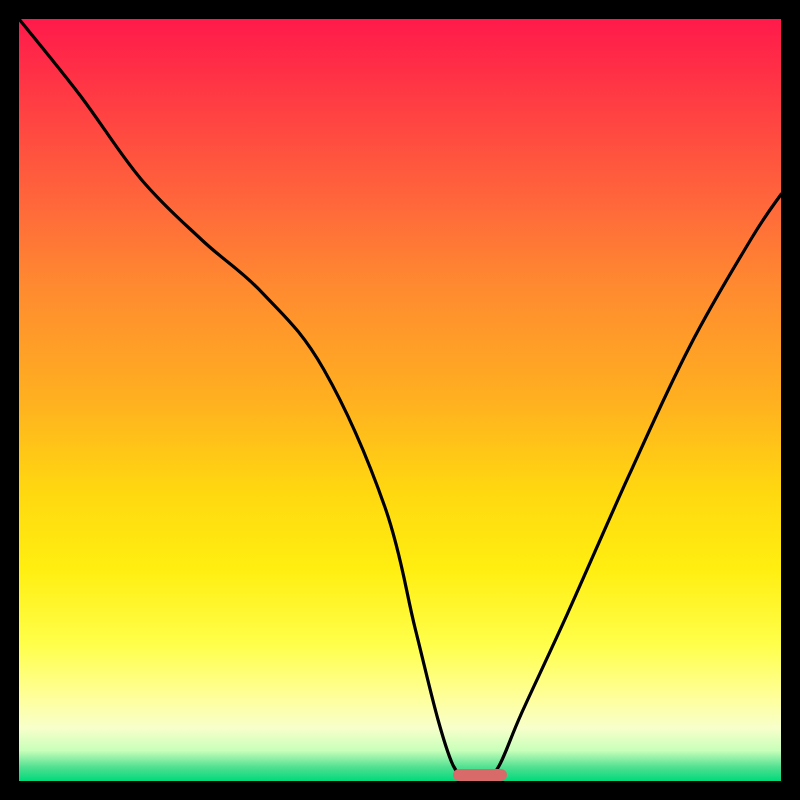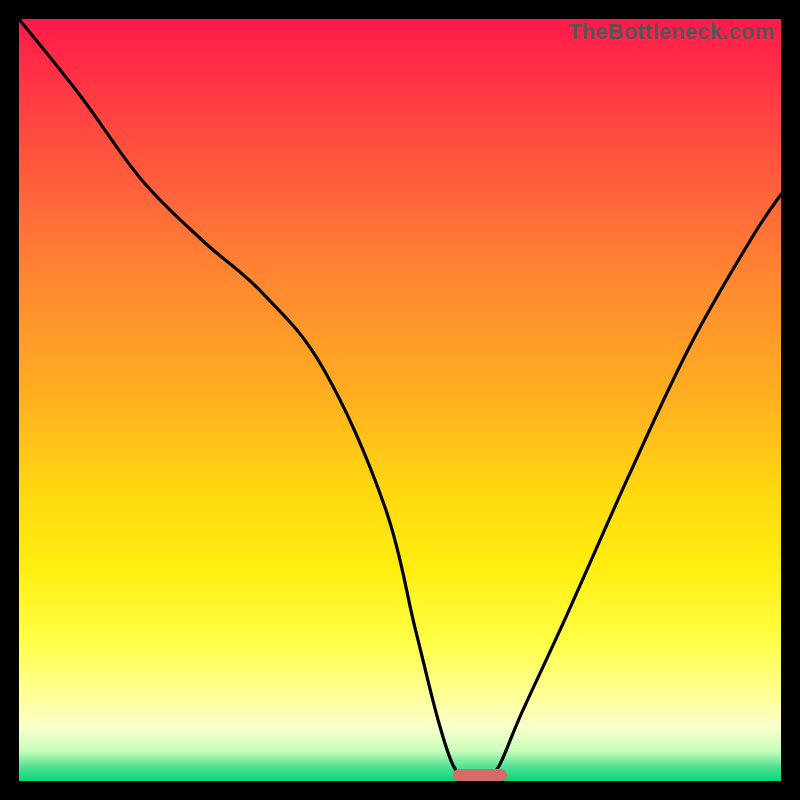--- a/index.html
+++ b/index.html
@@ -56,20 +56,19 @@
     height: 12px;
     border-radius: 6px;
     background: #d86a6a;
   }
 </style>
 </head>
 <body>
 
 <div class="frame">
 
-  <div class="watermark">TheBottleneck.com</div>
 
   <svg class="curve" viewBox="0 0 762 762" preserveAspectRatio="none">
     <path id="curve-path" fill="none" stroke="#000" stroke-width="3.2" stroke-linecap="round" stroke-linejoin="round" d="M 0.0 0.0 C 11.0 13.7, 39.0 47.4, 61.0 76.2 C 82.9 105.0, 100.0 134.0, 121.9 160.0 C 143.9 186.1, 160.9 200.4, 182.9 221.0 C 204.8 241.6, 221.9 251.0, 243.8 274.3 C 265.8 297.6, 282.9 312.1, 304.8 350.5 C 326.7 388.9, 349.3 441.0, 365.8 487.7 C 382.2 534.3, 386.6 571.2, 396.2 609.6 C 405.8 648.0, 412.2 676.4, 419.1 701.0 C 426.0 725.7, 428.9 735.8, 434.3 746.8 C 439.8 757.7, 444.1 759.3, 449.6 762.0 C 455.1 764.7, 459.3 764.7, 464.8 762.0 C 470.3 759.3, 473.2 759.1, 480.1 746.8 C 486.9 734.4, 490.6 720.9, 502.9 693.4 C 515.3 666.0, 529.4 636.9, 548.6 594.4 C 567.8 551.8, 587.7 505.2, 609.6 457.2 C 631.5 409.2, 648.6 370.2, 670.6 327.7 C 692.5 285.1, 715.1 248.4, 731.5 221.0 C 748.0 193.5, 756.5 183.5, 762.0 175.3"></path>
   </svg>
 
   <div id="marker" class="marker" style="left: 434.34px; width: 53.34px; bottom: 0px;"></div>
 </div>
 
 </body></html>

